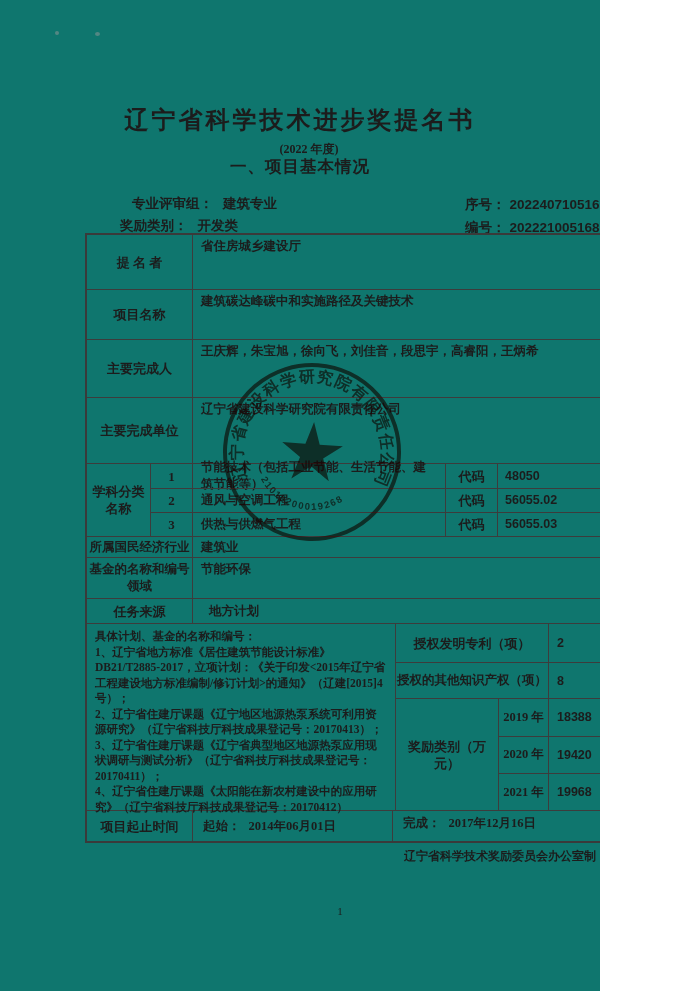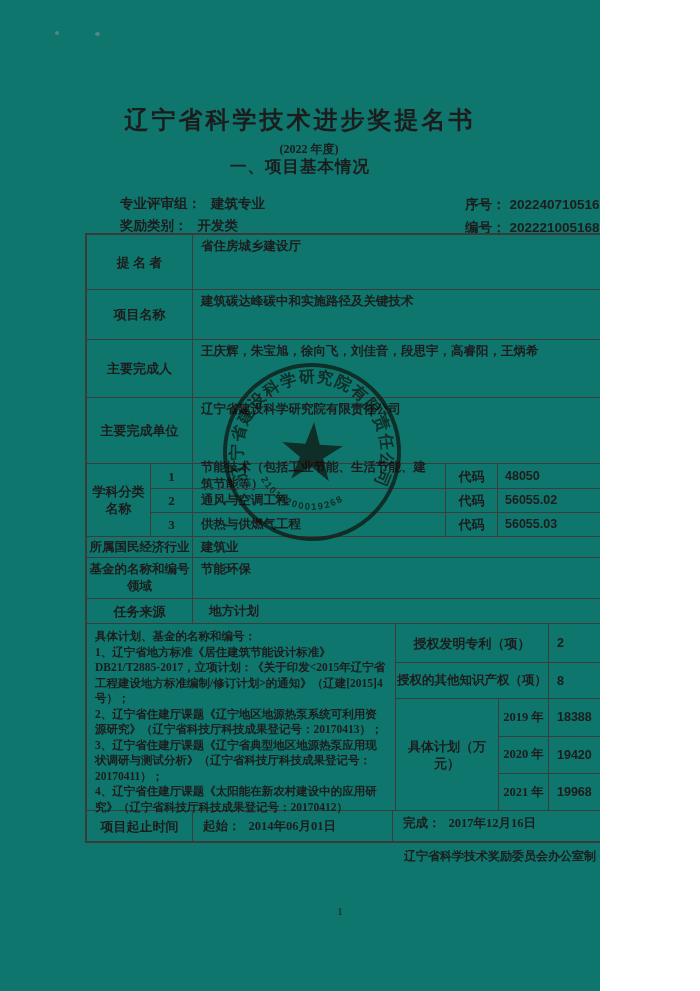--- a/index.html
+++ b/index.html
@@ -68,21 +68,21 @@
 
 <div class="page">
 
   <div class="speck" style="left:55px;top:31px;width:4px;height:4px;"></div>
   <div class="speck" style="left:95px;top:32px;width:5px;height:4px;"></div>
 
   <div class="title">辽宁省科学技术进步奖提名书</div>
   <div class="year-line">(2022 年度)</div>
   <div class="section-title">一、项目基本情况</div>
 
-  <div class="meta" style="left:120px;top:195px;">
+  <div class="meta" style="left:132px;top:195px;">
     <span>专业评审组：</span><span class="val">建筑专业</span>
   </div>
   <div class="meta" style="left:465px;top:196px;">
     <span>序号：</span><span class="val sans" style="margin-left:4px;">2022407105168</span>
   </div>
   <div class="meta" style="left:120px;top:217px;">
     <span>奖励类别：</span><span class="val">开发类</span>
   </div>
   <div class="meta" style="left:465px;top:219px;">
     <span>编号：</span><span class="val sans" style="margin-left:4px;">202221005168</span>
@@ -166,21 +166,21 @@
       <div class="right-sub bl">
         <div class="row" style="height:39px;border-top:none;">
           <div class="cell label pat-label">授权发明专利（项）</div>
           <div class="cell pat-val bl sans">2</div>
         </div>
         <div class="row" style="height:36px;">
           <div class="cell label pat-label" style="font-size:12.5px;">授权的其他知识产权（项）</div>
           <div class="cell pat-val bl sans">8</div>
         </div>
         <div class="row" style="height:112px;">
-          <div class="cell label econ-label">具体计划（万元）</div>
+          <div class="cell label econ-label">奖励类别（万元）</div>
           <div class="right-sub">
             <div class="row" style="height:37px;border-top:none;">
               <div class="cell label econ-year bl">2019 年</div>
               <div class="cell econ-val bl sans">18388</div>
             </div>
             <div class="row" style="height:38px;">
               <div class="cell label econ-year bl">2020 年</div>
               <div class="cell econ-val bl sans">19420</div>
             </div>
             <div class="row" style="height:37px;">

